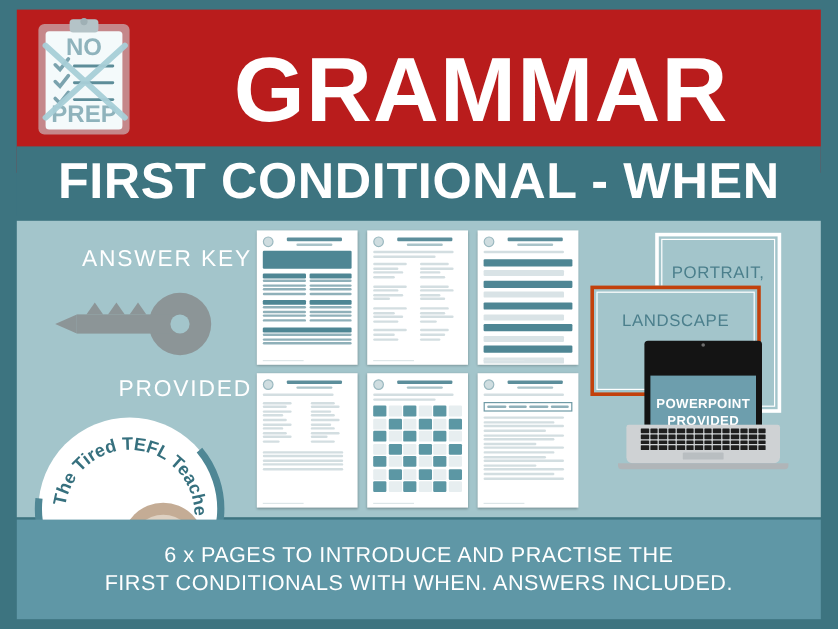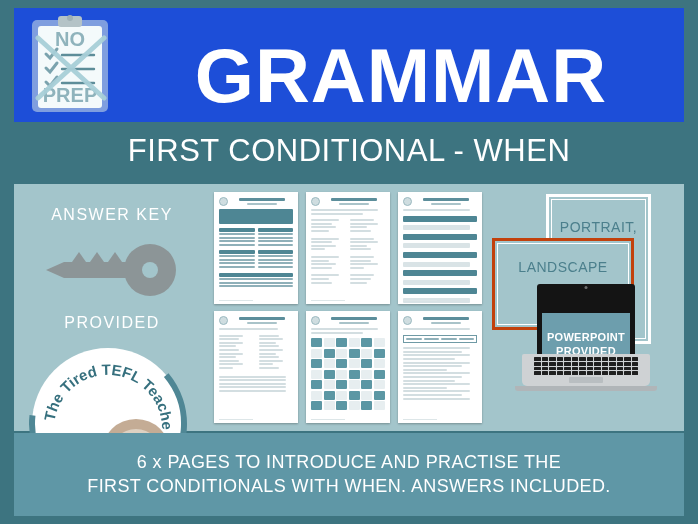--- a/index.html
+++ b/index.html
@@ -13,21 +13,21 @@
     position: relative;
     width: 698px; height: 524px;
     background: #3d7480;
   }
 
   
   .banner-top {
     position: absolute;
     left: 14px; top: 8px;
     width: 670px; height: 136px;
-    background: #1d4ed8;
+    background: #b91c1c;
     display: flex;
     align-items: center;
   }
   .noprep {
     position: absolute;
     left: 10px; top: 2px;
     width: 92px; height: 108px;
   }
   .grammar-title {
     position: absolute;
@@ -46,22 +46,22 @@
   
   .banner-sub {
     position: absolute;
     left: 14px; top: 122px;
     width: 670px; height: 58px;
     background: #3d7480;
     display: flex; align-items: center; justify-content: center;
   }
   .subtitle {
     color: #ffffff;
-    font-size: 31px;
-    font-weight: normal;
+    font-size: 42px;
+    font-weight: bold;
     letter-spacing: 0.5px;
     white-space: nowrap;
   }
 
   
   .panel {
     position: absolute;
     left: 14px; top: 184px;
     width: 670px; height: 247px;
     background: #a3c5cb;
@@ -69,23 +69,23 @@
 
   
   .left-col {
     position: absolute;
     left: 0; top: 0;
     width: 196px; height: 247px;
   }
   .ak-line {
     position: absolute;
     width: 100%;
-    text-align: center;
+    text-align: right;
     color: #ffffff;
-    font-size: 16px;
+    font-size: 19px;
     letter-spacing: 1.5px;
     white-space: nowrap;
   }
   .ak-line.top { top: 22px; }
   .ak-line.bottom { top: 130px; }
   .key-icon {
     position: absolute;
     left: 24px; top: 52px;
     width: 148px; height: 68px;
   }

